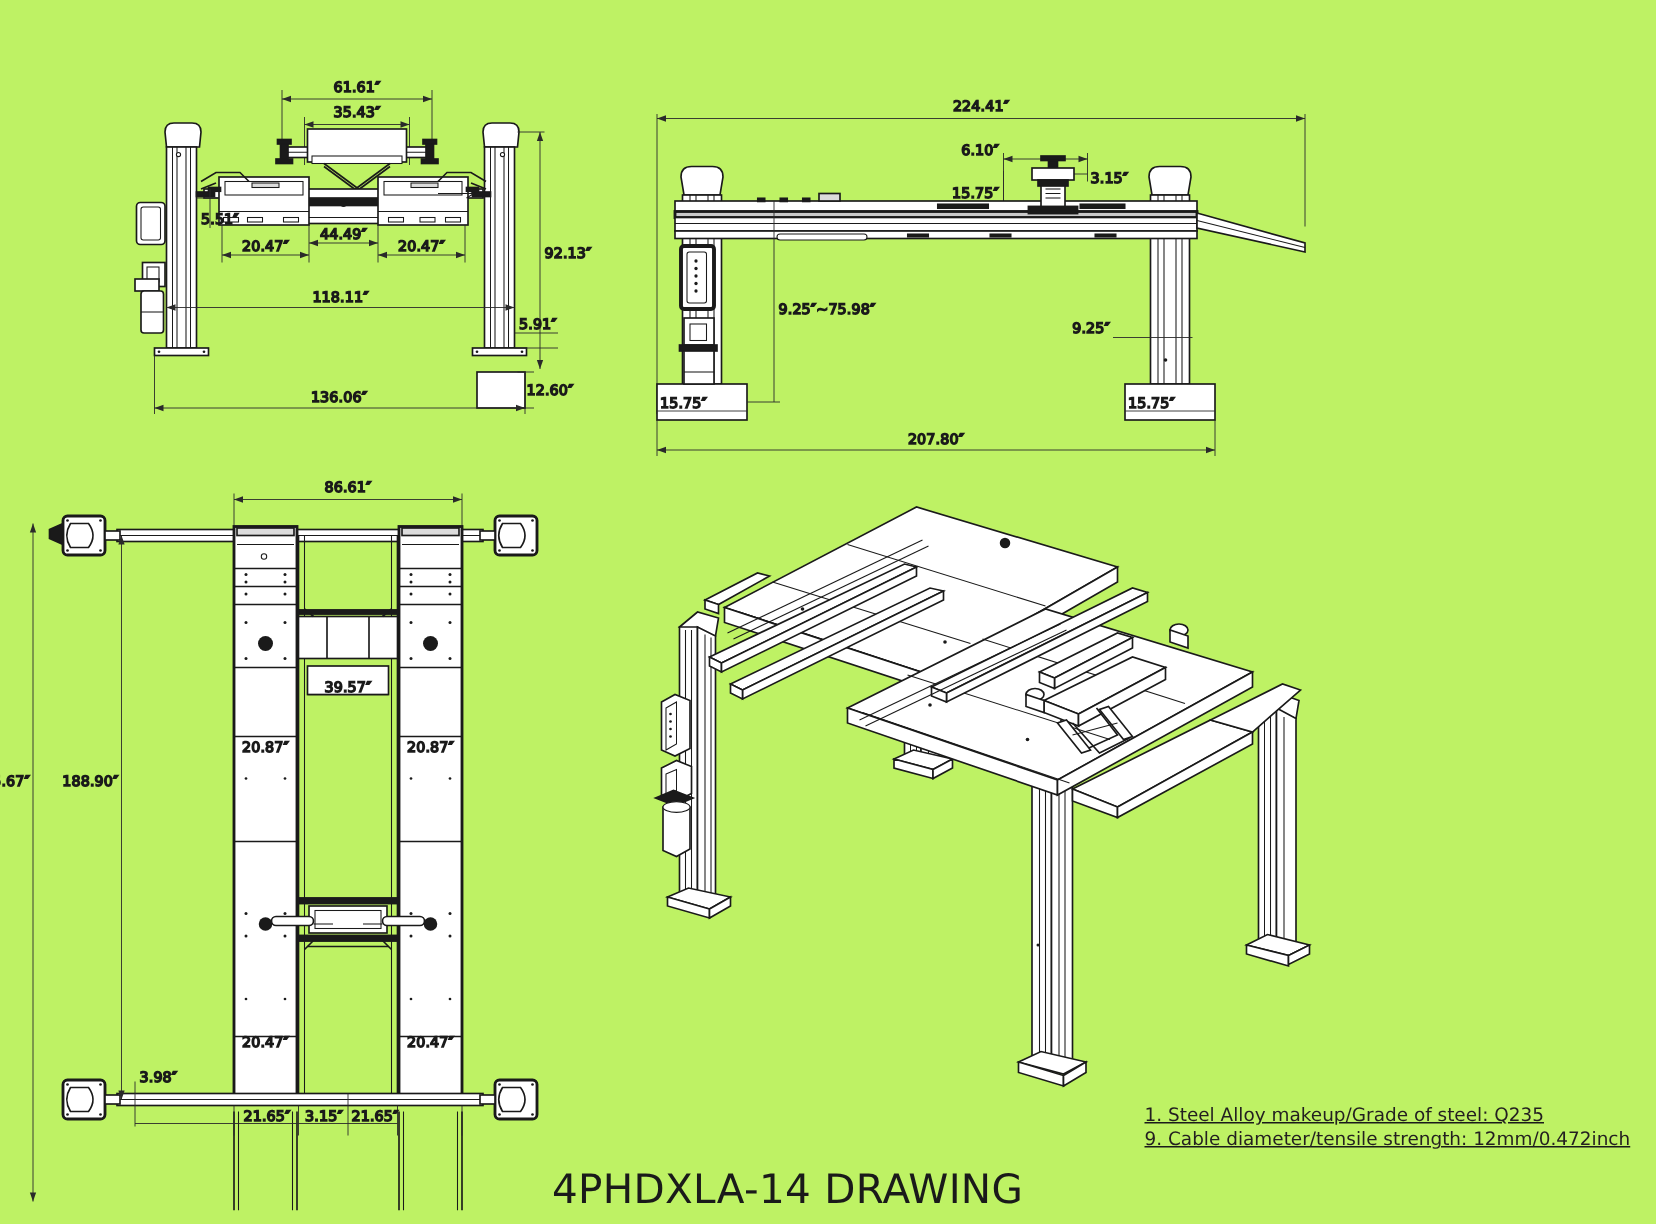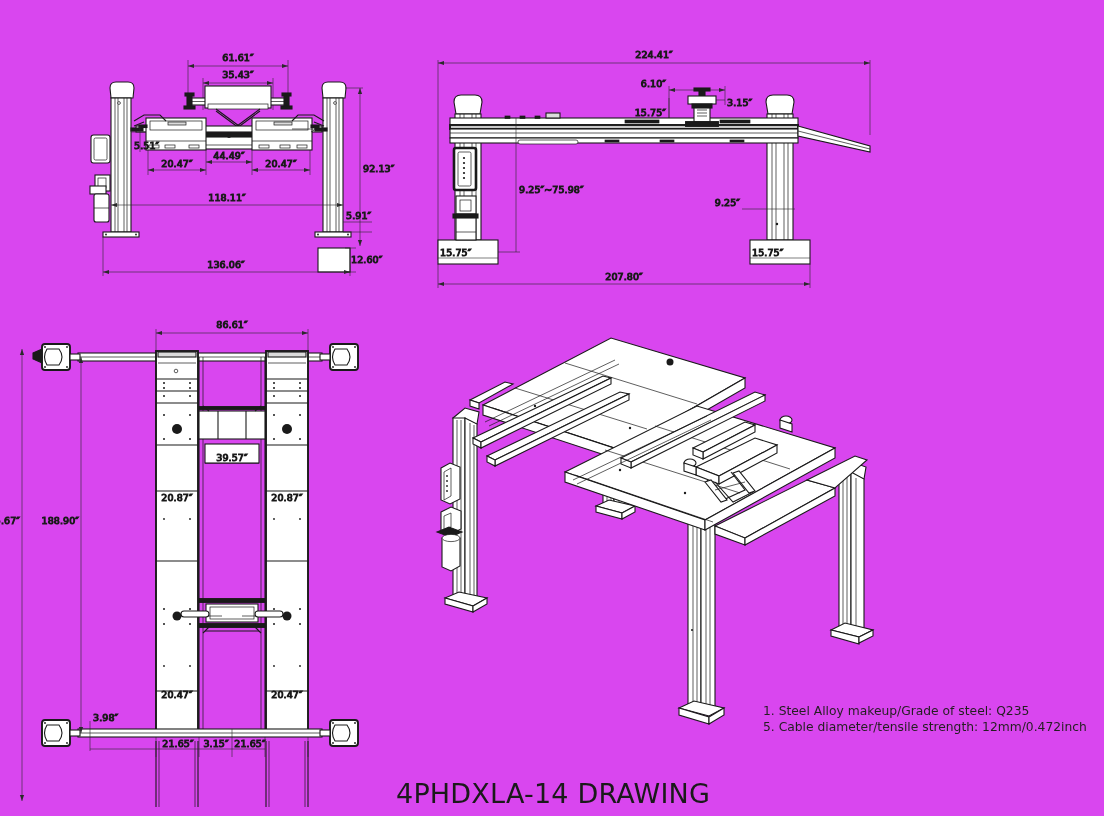--- a/index.html
+++ b/index.html
@@ -1,41 +1,41 @@
 <!DOCTYPE html>
 <html><head>
 <meta charset="utf-8">
 <style>
   html,body{margin:0;padding:0;background:#ffffff;}
   body{width:1104px;height:816px;position:relative;overflow:hidden;
        font-family:"DejaVu Sans",sans-serif;color:#1a1a1a;}
-  .sheet{position:absolute;inset:0;background:#d946ef;}
+  .sheet{position:absolute;inset:0;background:#bef264;}
   svg{display:block;}
   .view{position:absolute;}
   #front-view{left:0px;top:0px;}
-  #side-view{left:420px;top:0px;}
+  #side-view{left:420px;top:16px;}
   #plan-view{left:0px;top:311px;}
   #iso-view{left:415px;top:330px;}
   .dim-text{font-family:"DejaVu Sans",sans-serif;font-size:9.5px;fill:#1c1c1c;
             letter-spacing:.1px;}
   .dim-text.sm{font-size:8.6px;}
   .ln{stroke:#1a1a1a;fill:none;}
   .thin{stroke-width:.7;}
   .med{stroke-width:1.1;}
   .thick{stroke-width:1.9;}
   .xthick{stroke-width:2.6;}
   .dimln{stroke:#2a2a2a;stroke-width:.6;fill:none;}
   .fillw{fill:#ffffff;}
   .fillk{fill:#1a1a1a;}
   .fillg{fill:#dcdcdc;}
   .fillg3{fill:#c9c9c9;}
   #title-block{position:absolute;left:368px;top:778px;}
   #title-block .title{font-family:"DejaVu Sans",sans-serif;font-size:27px;
-       font-weight:400;color:#1a1a1a;white-space:nowrap;letter-spacing:.2px;margin-left:28px;}
-  #notes-block{position:absolute;left:763px;top:703px;width:341px;}
+       font-weight:400;color:#1a1a1a;white-space:nowrap;letter-spacing:.2px;}
+  #notes-block{position:absolute;left:763px;top:735px;width:341px;text-decoration:underline;}
   #notes-block .note{font-family:"DejaVu Sans",sans-serif;font-size:12.3px;
        line-height:16.4px;color:#231f20;white-space:nowrap;}
 </style>
 </head>
 <body>
 
 <div class="sheet">
 
   <div class="view" id="front-view">
   <svg width="420" height="320" viewBox="0 0 420 320">
@@ -703,16 +703,16 @@
     </g>
   </svg>
   </div>
 
   <div id="title-block">
     <div class="title">4PHDXLA-14 DRAWING</div>
   </div>
 
   <div id="notes-block">
     <div class="note">1. Steel Alloy makeup/Grade of steel: Q235</div>
-    <div class="note">5. Cable diameter/tensile strength: 12mm/0.472inch</div>
+    <div class="note">9. Cable diameter/tensile strength: 12mm/0.472inch</div>
   </div>
 
 </div>
 
 </body></html>

